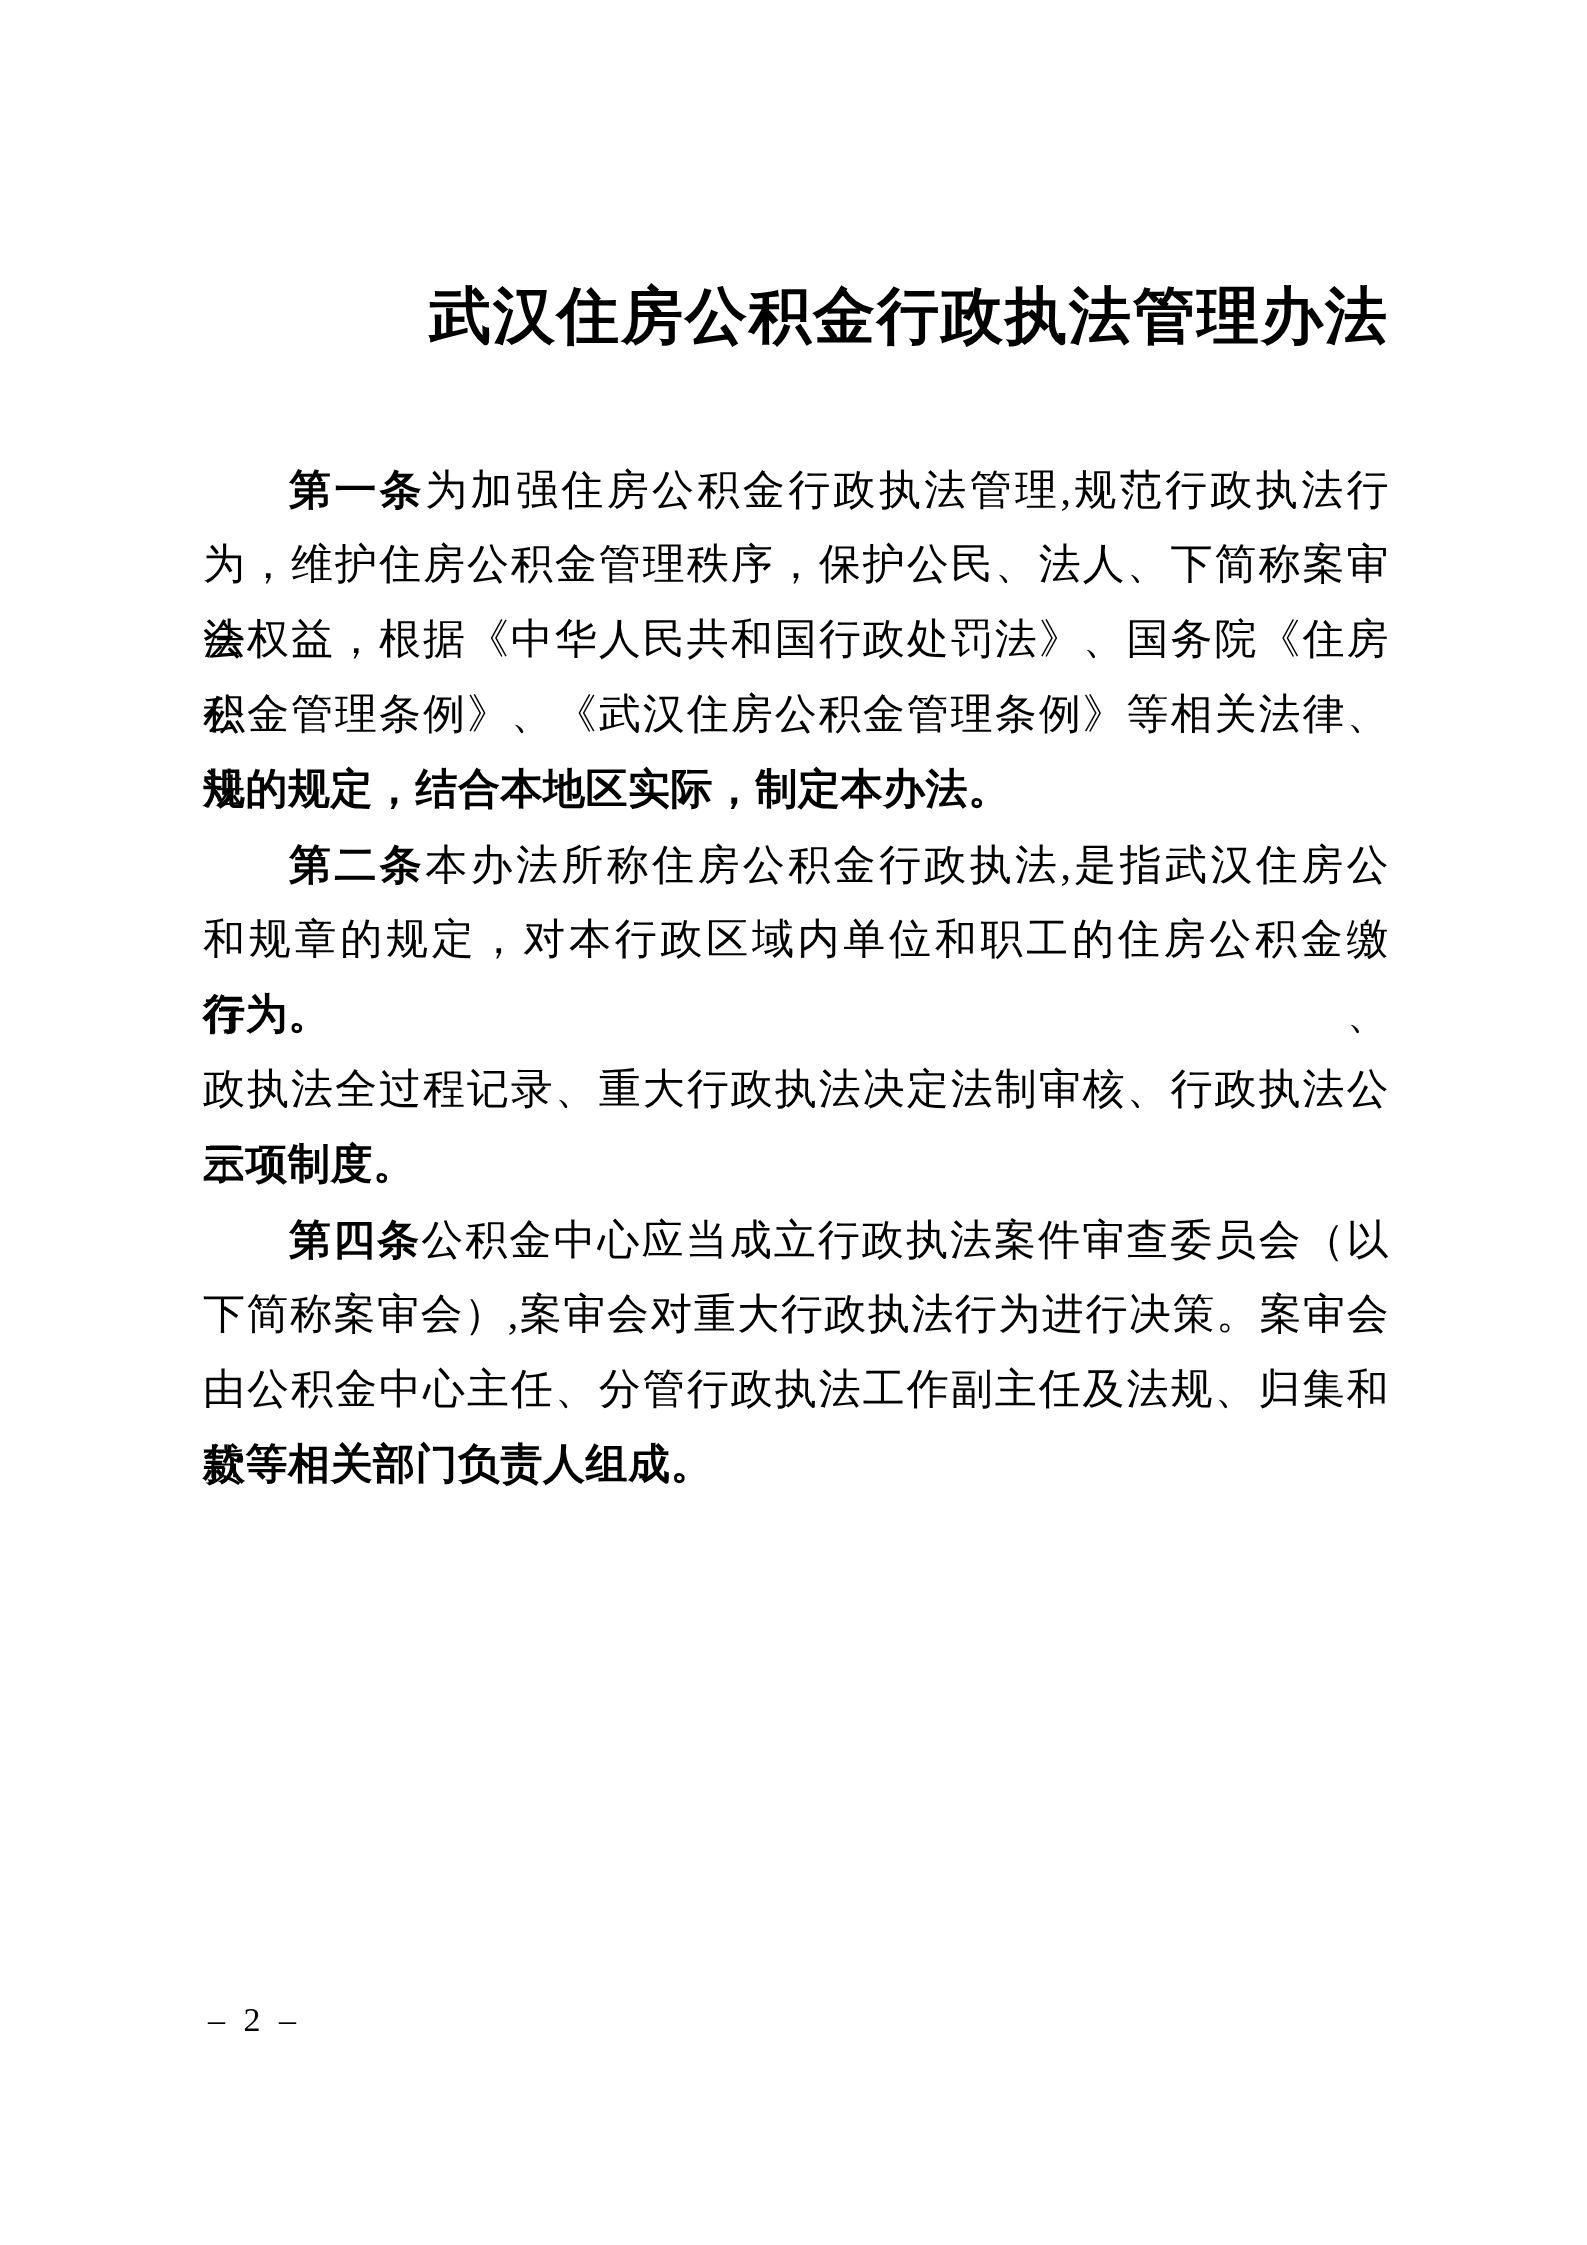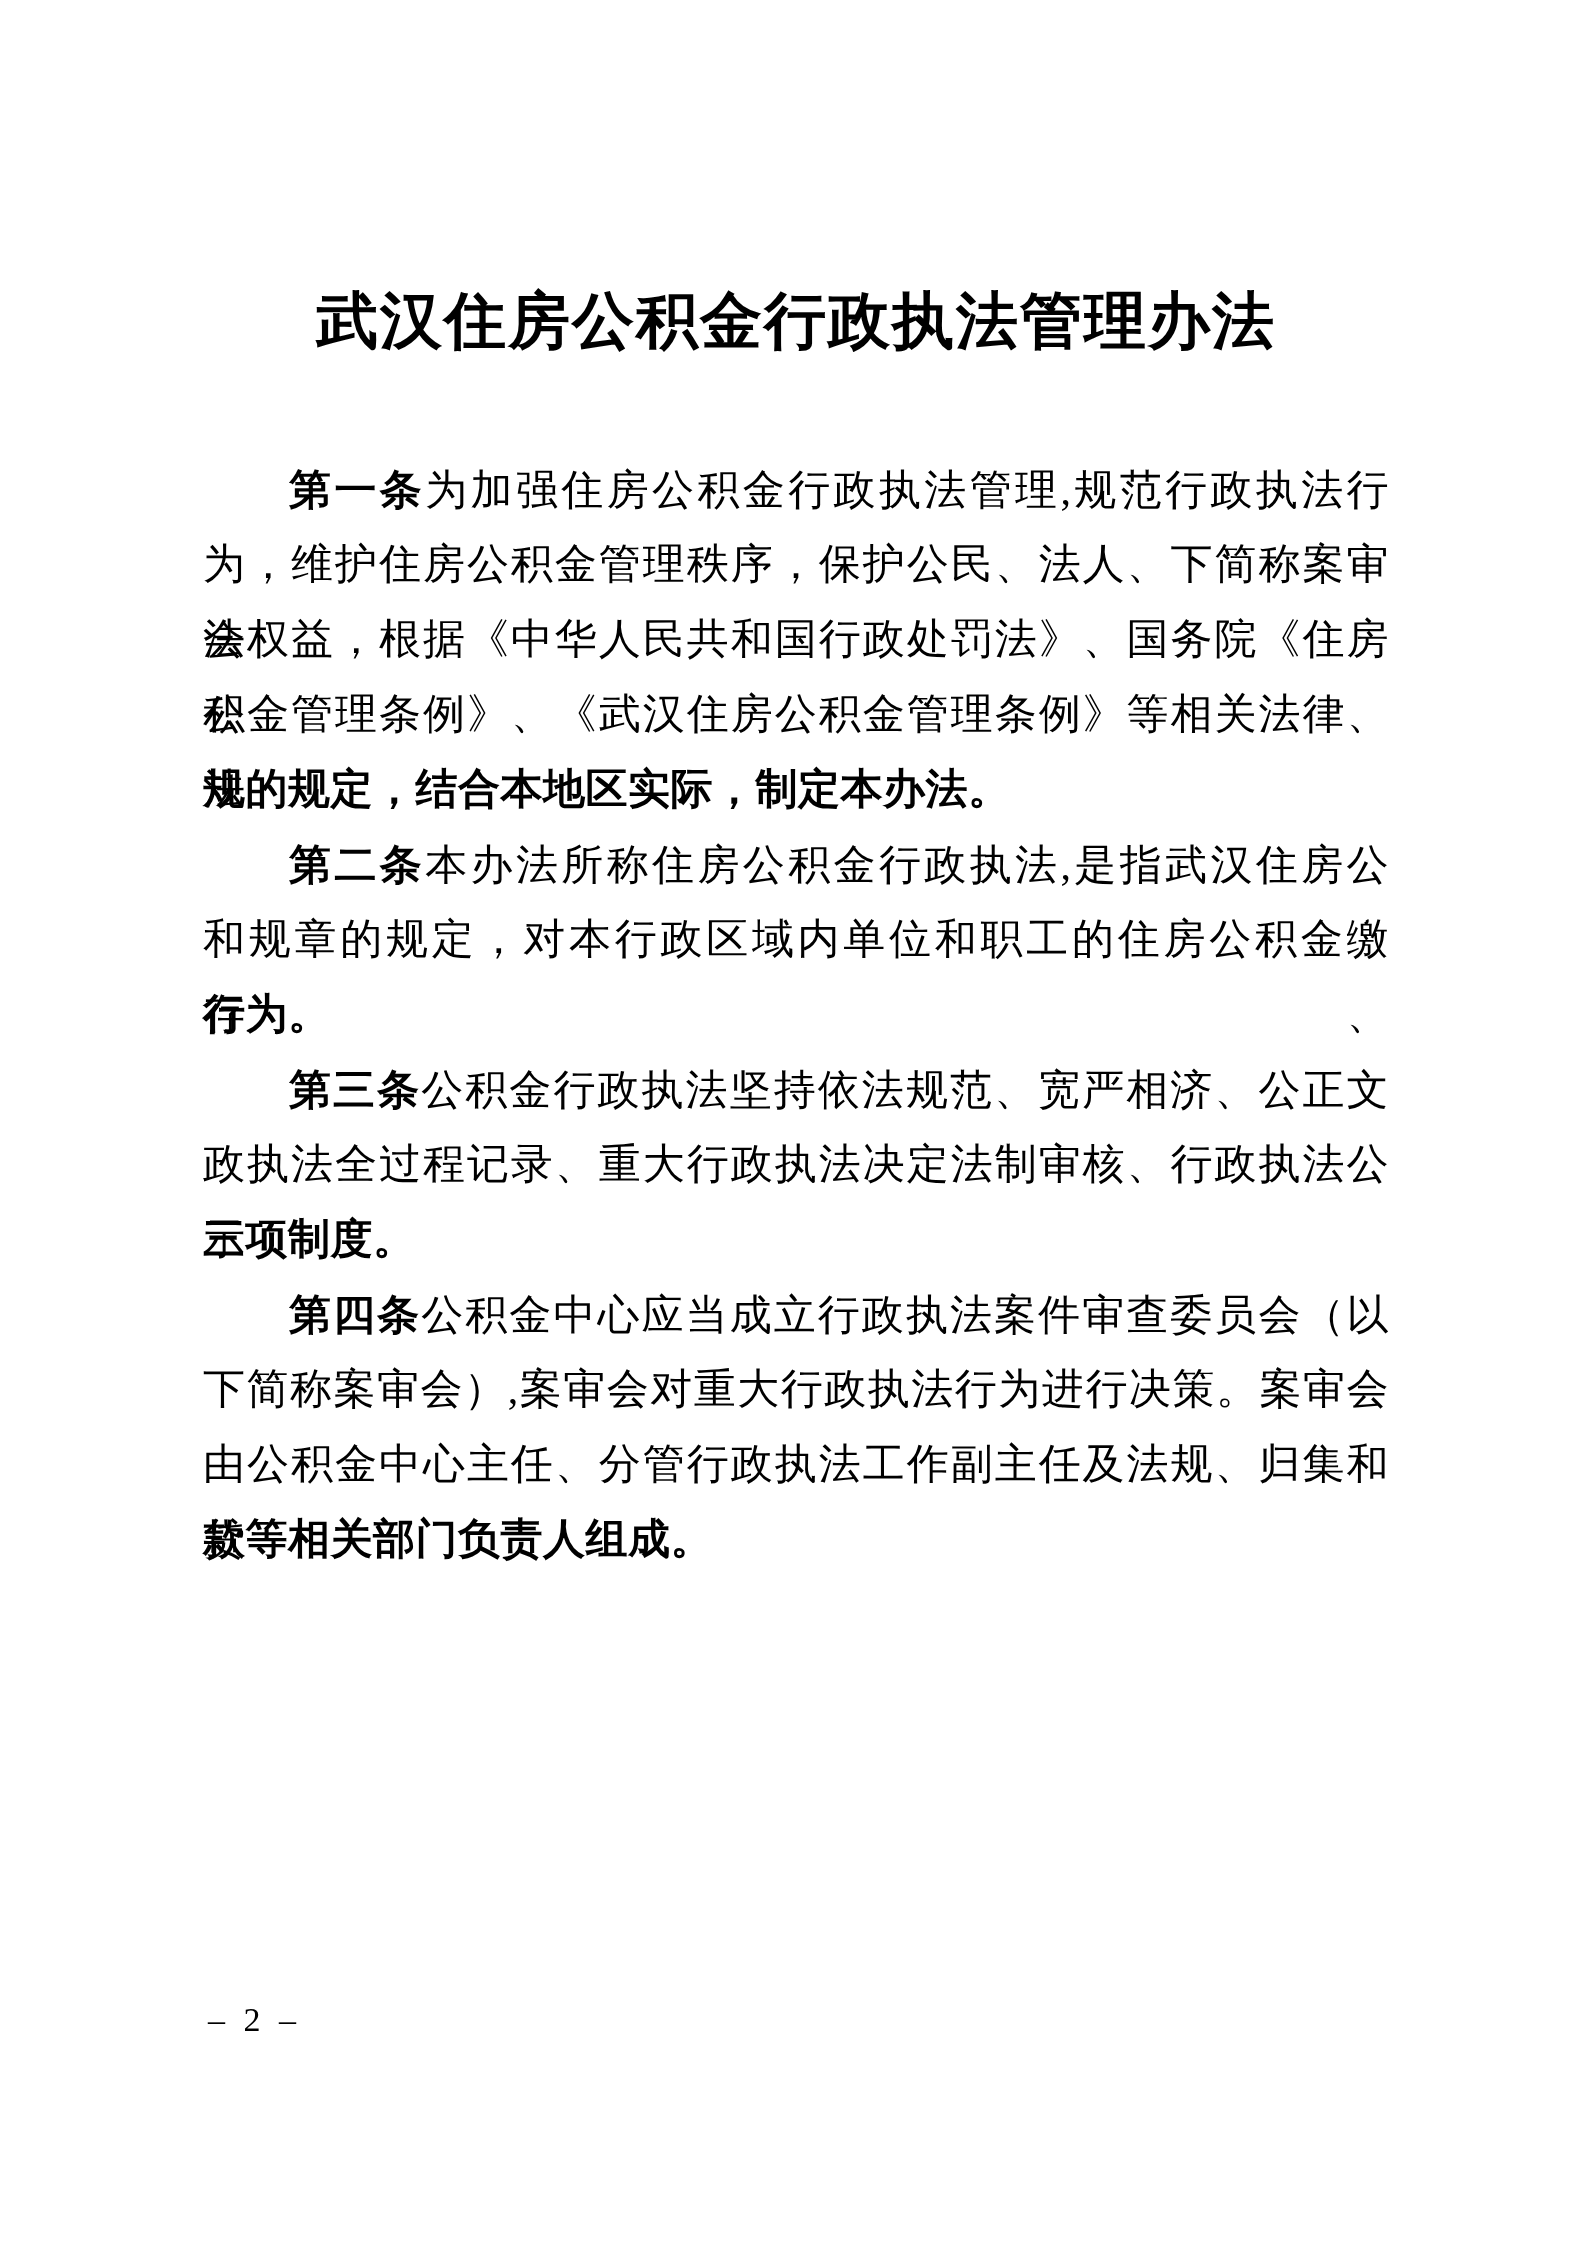--- a/index.html
+++ b/index.html
@@ -19,22 +19,22 @@
     position: absolute;
     inset: 0;
     background: #ffffff;
   }
   .doc-title {
     position: absolute;
     top: 286px;
     left: 203px;
     width: 1186px;
     margin: 0;
-    text-align: center;
-    font-family: Liberation Sans, sans-serif;
+    text-align: right;
+    font-family: Liberation Mono, monospace;
     font-weight: 700;
     font-size: 62px;
     line-height: 70px;
     letter-spacing: 2px;
     white-space: nowrap;
   }
   .doc-body {
     position: absolute;
     top: 452px;
     left: 203px;
@@ -78,21 +78,20 @@
 
   <div class="doc-body" id="doc-body">
       <div class="line first"><span class="article-label">第一条</span><span>为加强住房公积金行政执法管理,规范行政执法行</span></div>
       <div class="line">为，维护住房公积金管理秩序，保护公民、法人、下简称案审会</div>
       <div class="line">法权益，根据《中华人民共和国行政处罚法》、国务院《住房公</div>
       <div class="line">积金管理条例》、《武汉住房公积金管理条例》等相关法律、法</div>
       <div class="line last">规的规定，结合本地区实际，制定本办法。</div>
       <div class="line first"><span class="article-label">第二条</span><span>本办法所称住房公积金行政执法,是指武汉住房公</span></div>
       <div class="line">和规章的规定，对本行政区域内单位和职工的住房公积金缴存、</div>
       <div class="line last">行为。</div>
-      <div class="line first"><span class="article-label">第三条</span><span>公积金行政执法坚持依法规范、宽严相济、公正文</span></div>
       <div class="line">政执法全过程记录、重大行政执法决定法制审核、行政执法公示</div>
       <div class="line last">三项制度。</div>
       <div class="line first"><span class="article-label">第四条</span><span>公积金中心应当成立行政执法案件审查委员会（以</span></div>
       <div class="line">下简称案审会）,案审会对重大行政执法行为进行决策。案审会</div>
       <div class="line">由公积金中心主任、分管行政执法工作副主任及法规、归集和贷</div>
       <div class="line last">款等相关部门负责人组成。</div>
     </div>
 
   <div class="page-number">– 2 –</div>
 </div>

